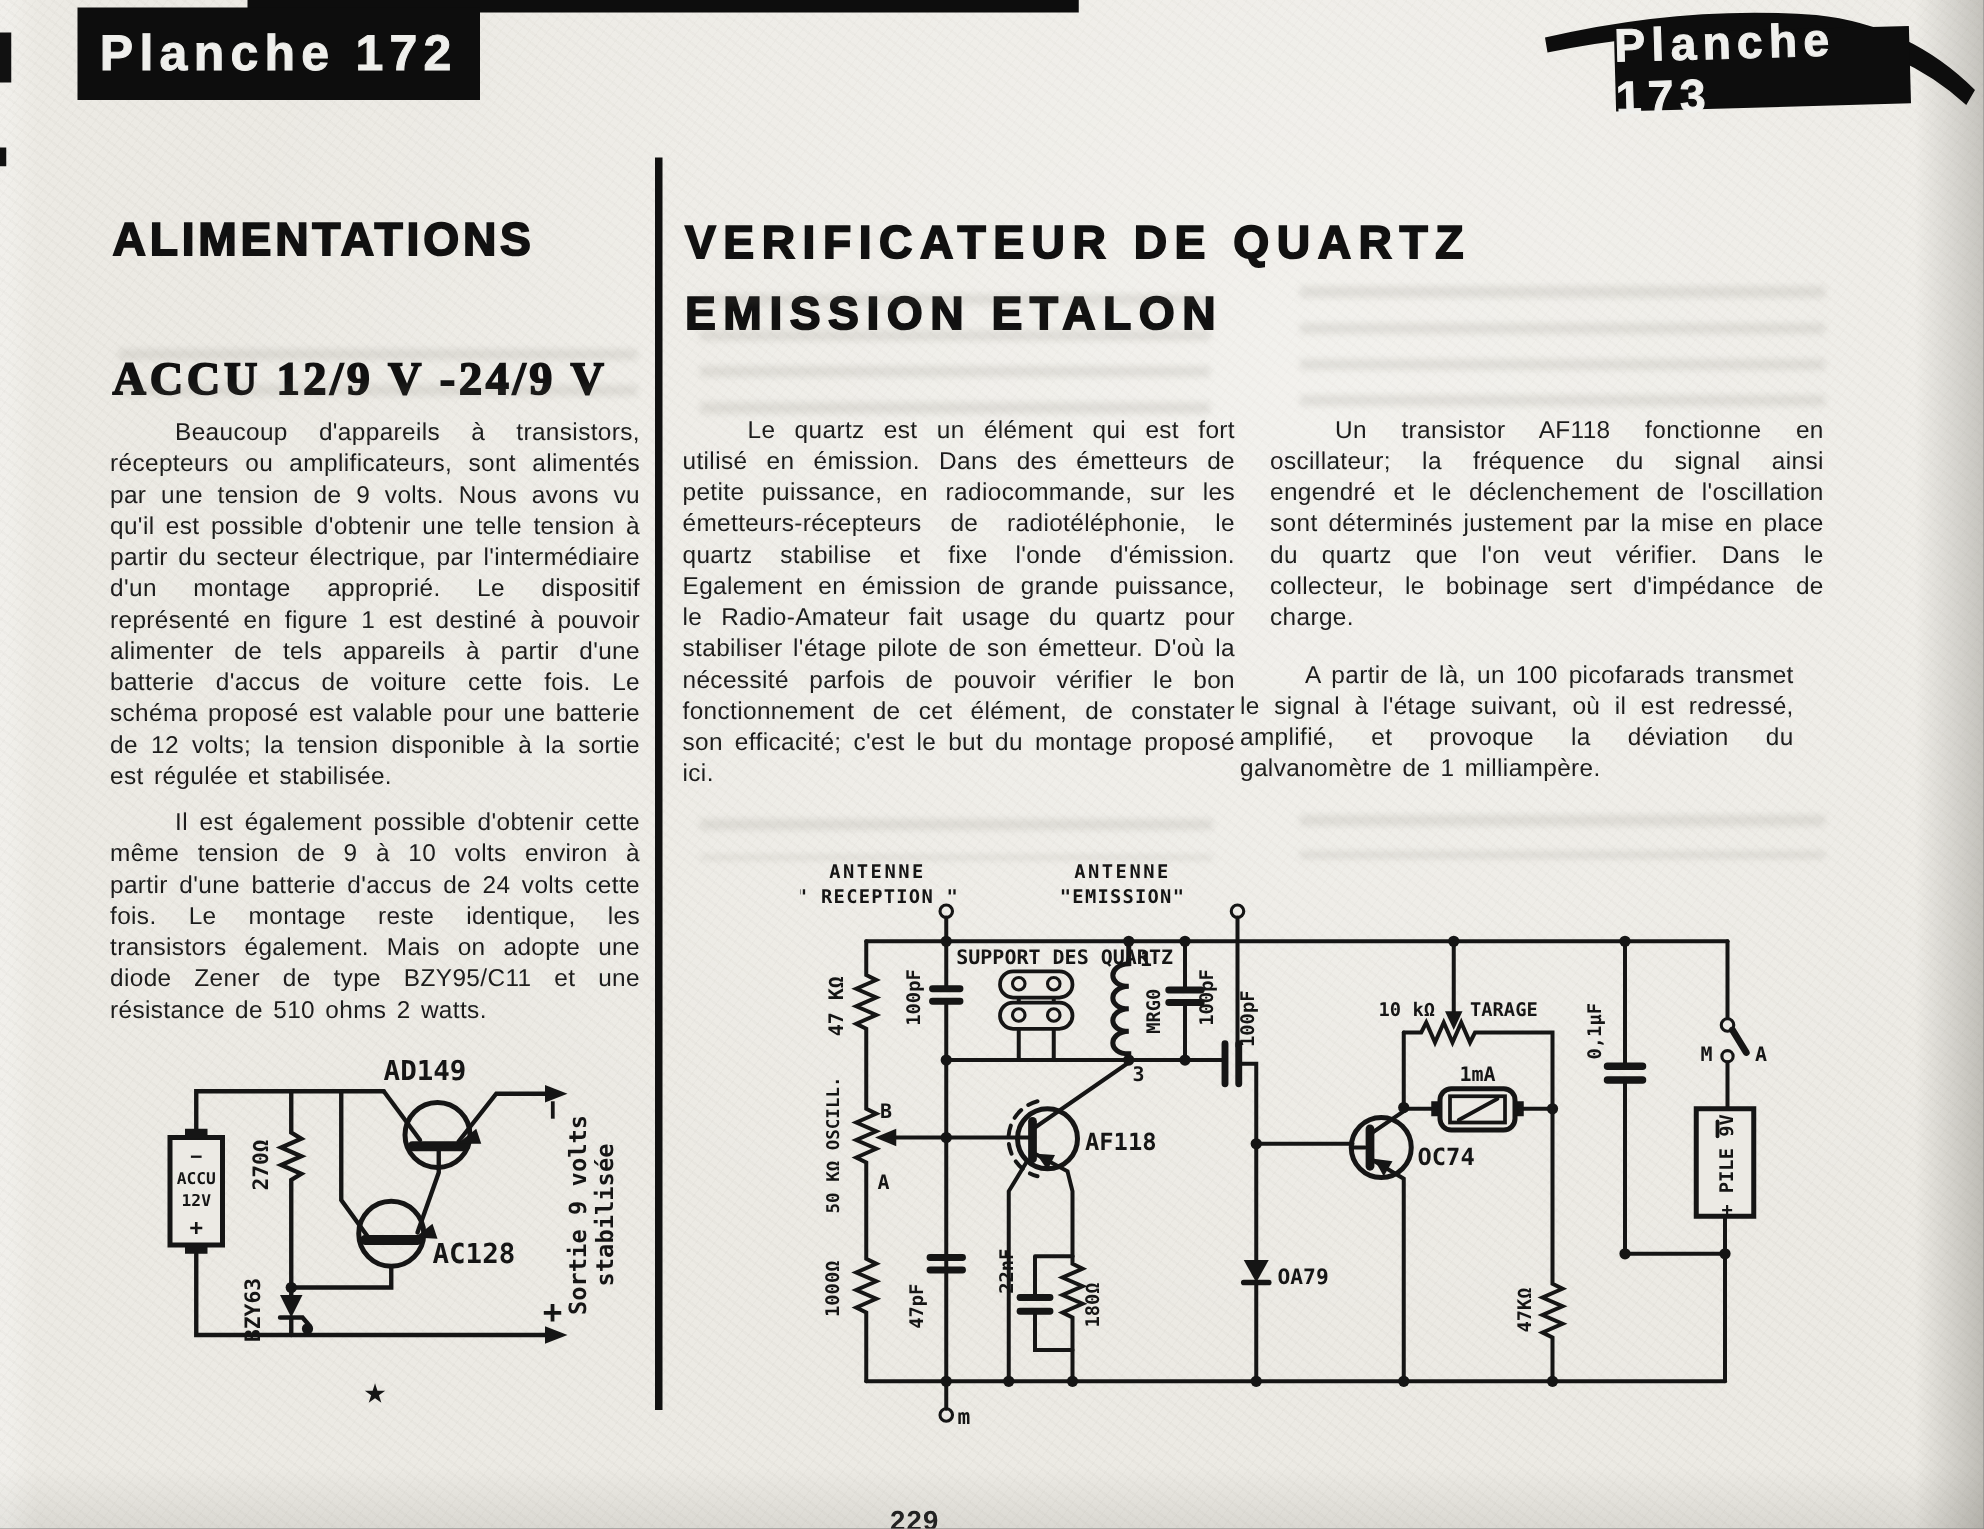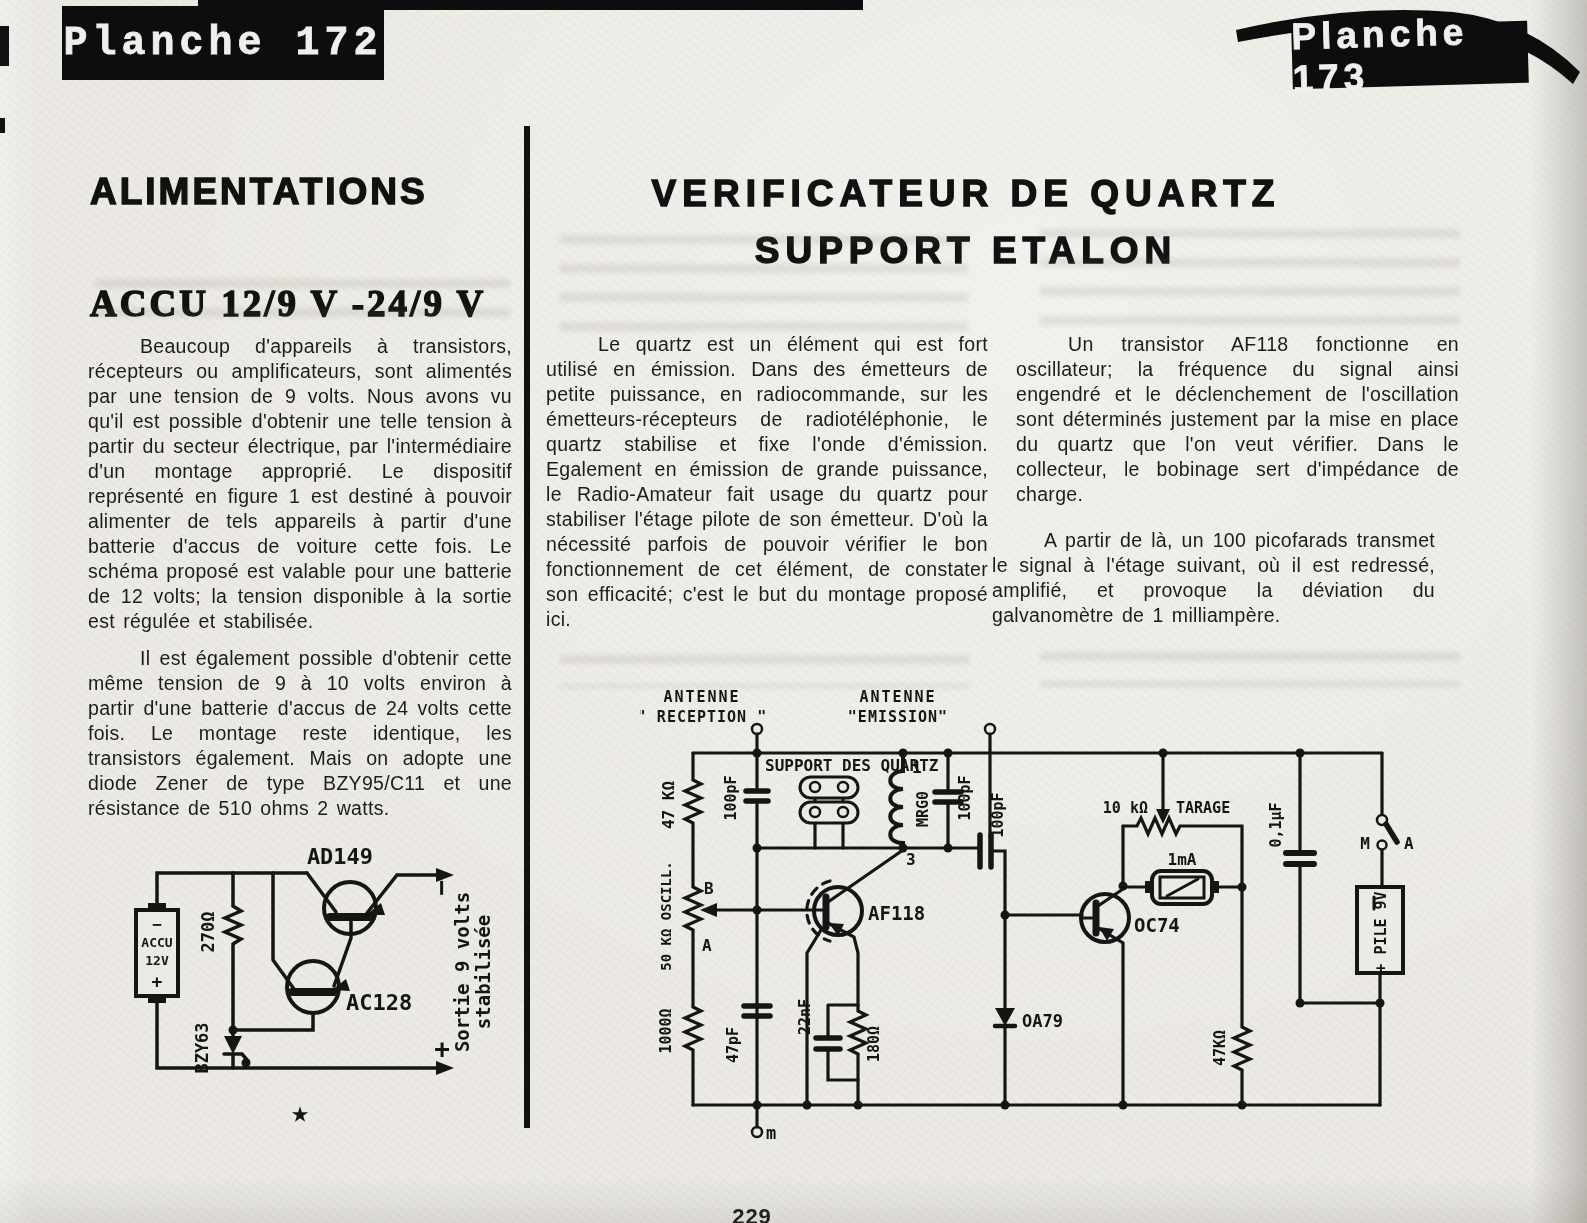--- a/index.html
+++ b/index.html
@@ -19,21 +19,21 @@
   .tab{
     background:#0d0d0d;color:#efefec;font-weight:bold;
     display:flex;align-items:center;justify-content:center;
     letter-spacing:5px;-webkit-text-stroke:0.8px #efefec;
   }
   .topstrip{background:#0d0d0d;}
   .big-title{
     font-weight:bold;-webkit-text-stroke:1.4px #111;
     letter-spacing:3px;font-size:37px;white-space:nowrap;color:#111;margin-top:38px;
   }
-  .centered{text-align:center;}
+  .centered{}
   .para{
     font-size:19.5px;line-height:25px;text-align:justify;
     word-spacing:2.5px;letter-spacing:0.3px;color:#1c1c1c;
   }
   .para .indent{display:inline-block;width:52px;}
   .divider{background:#111;}
   .ghost{
     position:absolute;opacity:0.13;filter:blur(2.5px);
     background:repeating-linear-gradient(to bottom,
       transparent 0 7px, #6d6a60 7px 16px, transparent 16px 29px);
@@ -44,38 +44,38 @@
 </style>
 </head>
 <body>
 
 <div class="page">
 
   <div class="abs topstrip" style="left:198px;top:0;width:665px;height:10px;"></div>
   <div class="abs edge-mark" style="left:0;top:26px;width:9px;height:40px;"></div>
   <div class="abs edge-mark" style="left:0;top:118px;width:5px;height:15px;"></div>
 
-  <div class="abs tab" style="left:62px;top:6px;width:322px;height:74px;font-size:40px;font-family:Liberation Mono, monospace;">
+  <div class="abs tab" style="left:62px;top:6px;width:322px;height:74px;font-size:40px;">
     <span>Planche 172</span>
   </div>
 
   <svg class="abs" style="left:1228px;top:0;" width="359" height="115" viewBox="0 0 359 115">
     <path d="M8,30 Q120,4 225,12 Q300,20 352,72 L345,84 Q295,38 220,28 Q120,20 10,42 Z" fill="#0d0d0d"></path>
   </svg>
   <div class="abs tab" style="left:1292px;top:24px;width:236px;height:62px;font-size:37px;transform:rotate(-1.6deg);">
     <span>Planche 173</span>
   </div>
 
   <div class="abs big-title" style="left:90px;top:133px;">ALIMENTATIONS</div>
   <div class="abs big-title" style="left:90px;top:244px;font-family:Liberation Serif, serif;">ACCU  12/9 V -24/9 V</div>
 
   <div class="abs divider" style="left:524px;top:126px;width:6px;height:1002px;"></div>
 
   <div class="abs big-title centered" style="left:548px;top:135px;width:836px;letter-spacing:6px;">VERIFICATEUR  DE  QUARTZ</div>
-  <div class="abs big-title centered" style="left:548px;top:192px;width:836px;letter-spacing:6px;">SUPPORT  ETALON</div>
+  <div class="abs big-title centered" style="left:548px;top:192px;width:836px;letter-spacing:6px;">EMISSION  ETALON</div>
 
   <div class="ghost" style="left:95px;top:272px;width:415px;height:58px;"></div>
   <div class="ghost" style="left:560px;top:228px;width:408px;height:108px;"></div>
   <div class="ghost" style="left:1040px;top:222px;width:420px;height:112px;"></div>
   <div class="ghost" style="left:560px;top:648px;width:410px;height:40px;"></div>
   <div class="ghost" style="left:1040px;top:645px;width:420px;height:42px;"></div>
 
   <div class="abs para" style="left:88px;top:334px;width:424px;"><span class="indent"></span><span>Beaucoup d'appareils à transistors, récepteurs ou amplificateurs, sont alimentés par une tension de 9 volts. Nous avons vu qu'il est possible d'obtenir une telle tension à partir du secteur électrique, par l'intermédiaire d'un montage approprié. Le dispositif représenté en figure 1 est destiné à pouvoir alimenter de tels appareils à partir d'une batterie d'accus de voiture cette fois. Le schéma proposé est valable pour une batterie de 12 volts; la tension disponible à la sortie est régulée et stabilisée.</span></div>
   <div class="abs para" style="left:88px;top:646px;width:424px;"><span class="indent"></span><span>Il est également possible d'obtenir cette même tension de 9 à 10 volts environ à partir d'une batterie d'accus de 24 volts cette fois. Le montage reste identique, les transistors également. Mais on adopte une diode Zener de type BZY95/C11 et une résistance de 510 ohms 2 watts.</span></div>
 

